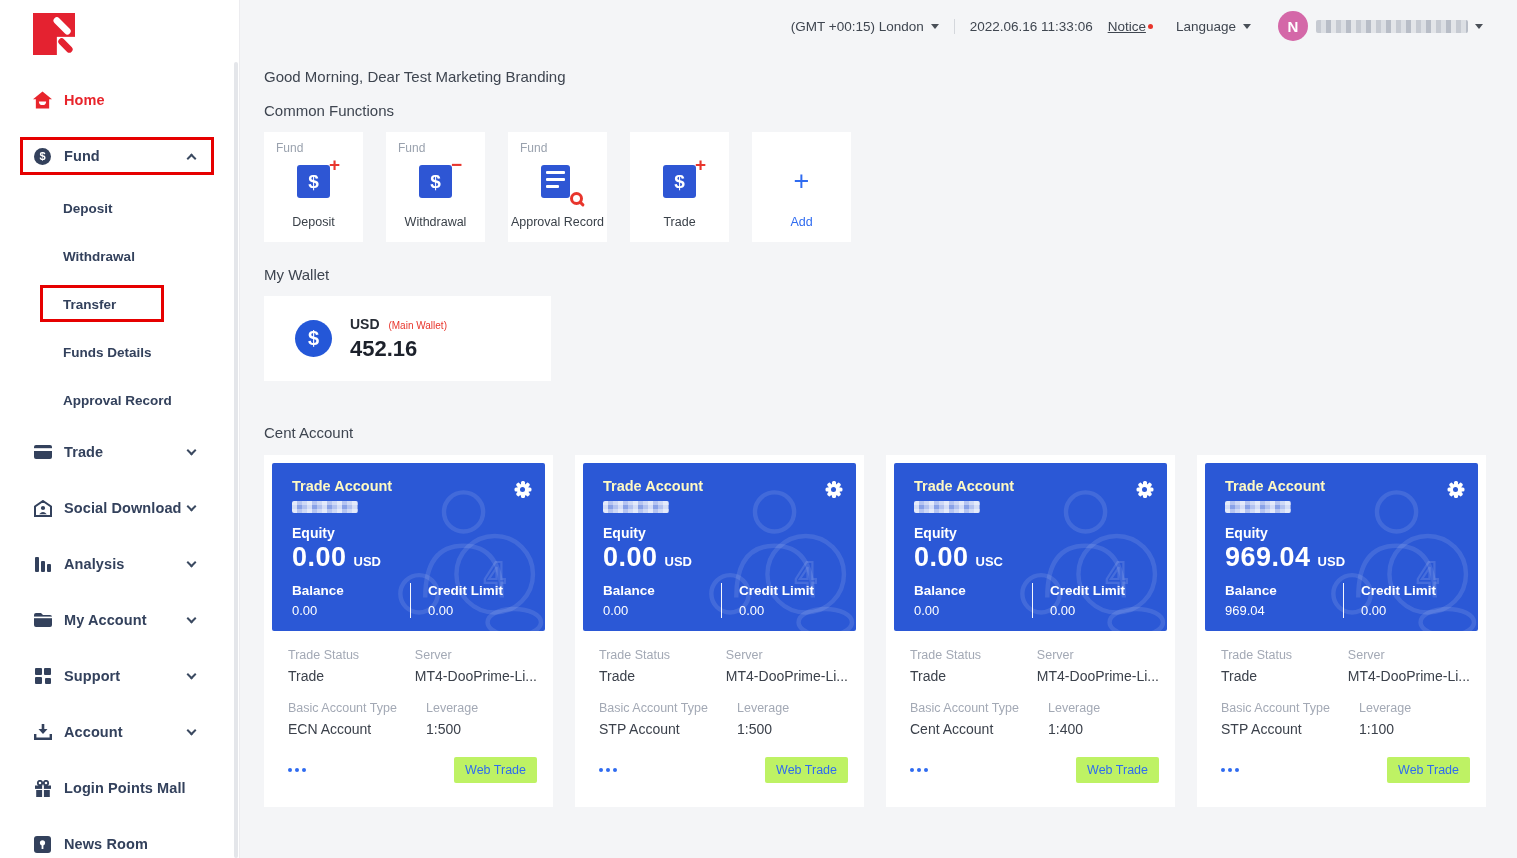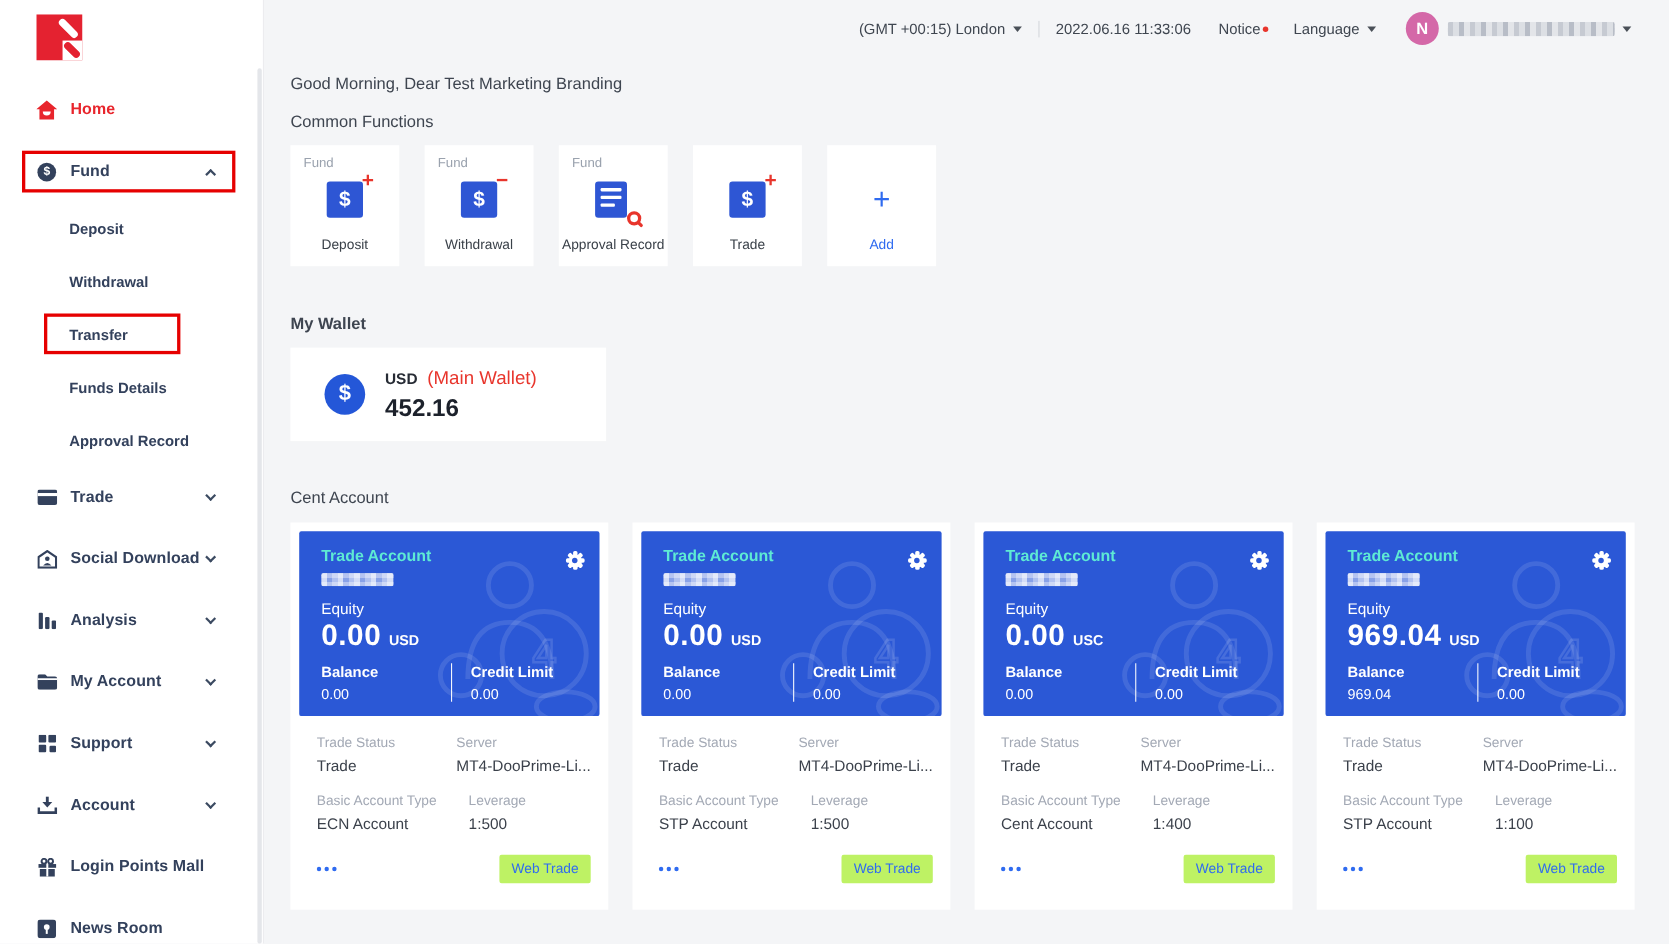--- a/index.html
+++ b/index.html
@@ -35,21 +35,21 @@
 .red-dot { display:inline-block; width:5px; height:5px; border-radius:50%; background:#e8352c; margin-left:2px; vertical-align:9px; }
 .avatar { width:30px; height:30px; border-radius:50%; background:#d468a8; color:#fff; font-size:15px; font-weight:700; display:flex; align-items:center; justify-content:center; margin-right:8px; }
 .pix-name { display:inline-block; width:152px; height:13px; border-radius:2px;
   background-image:
     repeating-linear-gradient(90deg,#c6cad2 0 5px,#dcdfe4 5px 10px,#b8bdc7 10px 15px,#e3e5e9 15px 20px),
     repeating-linear-gradient(0deg,rgba(255,255,255,.35) 0 4px,rgba(120,126,140,.25) 4px 8px); }
 
 .greeting { margin-top:16px; font-size:15px; color:#3e4550; }
 .sec-title { margin-top:0; font-size:15px; font-weight:400; color:#3e4550; }
 .mt-cf { margin-top:17px; }
-.mt-wallet { margin-top:44px;font-weight:bold; }
+.mt-wallet { margin-top:24px; }
 .mt-live { margin-top:43px; }
 
 
 .cf-row { display:flex; gap:23px; margin-top:13px; }
 .cf-card { position:relative; width:99px; height:110px; background:#fff; cursor:pointer; }
 .cf-cat { position:absolute; top:9px; left:12px; font-size:12px; color:#9aa2ae; }
 .cf-iconwrap { position:absolute; top:33px; left:0; right:0; display:flex; justify-content:center; }
 .cf-ico { position:relative; width:33px; height:33px; }
 .sq { width:33px; height:33px; background:#2e56d4; border-radius:3px; color:#fff; font-size:19px; font-weight:700; display:flex; align-items:center; justify-content:center; }
 .badge { position:absolute; top:-10px; right:-10px; color:#e8352c; font-size:19px; font-weight:700; line-height:1; }
@@ -59,41 +59,41 @@
 .mag { position:absolute; right:-9px; bottom:-7px; width:13px; height:13px; border:3px solid #e8352c; border-radius:50%; background:rgba(255,255,255,.85); }
 .mag:after { content:""; position:absolute; right:-5px; bottom:-3px; width:7px; height:3px; background:#e8352c; border-radius:2px; transform:rotate(45deg); }
 .add-plus { font-size:27px; font-weight:400; color:#2f6bf0; line-height:33px; }
 .cf-label { position:absolute; bottom:13px; left:0; right:0; text-align:center; font-size:12.5px; color:#3a4149; }
 .cf-label.blue { color:#2f6bf0; }
 
 
 .wallet-card { margin-top:13px; width:287px; height:85px; background:#fff; display:flex; align-items:center; padding-left:31px; gap:18px; cursor:pointer; }
 .wallet-icon { width:37px; height:37px; border-radius:50%; background:#2457d8; color:#fff; font-size:20px; font-weight:700; display:flex; align-items:center; justify-content:center; }
 .wallet-line1 { font-size:14px; font-weight:700; color:#272c35; }
-.wallet-line1 .tag { font-size:17px; font-weight:400; color:#e8352c; margin-left:5px; }
+.wallet-line1 .tag { font-size:10px; font-weight:400; color:#e8352c; margin-left:5px; }
 .wallet-amount { font-size:22px; font-weight:700; color:#1c212b; margin-top:4px; }
 
 
 .la-row { display:flex; gap:22px; margin-top:14px; }
 .la-card { width:289px; height:352px; background:#fff; padding:8px 8px 0 8px; }
 .la-panel { position:relative; height:168px; background:#2b58d6; border-radius:2px; overflow:hidden; padding:15px 14px 0 20px; }
 .la-panel > * { position:relative; z-index:1; }
 .wm { position:absolute; right:-12px; bottom:-18px; width:178px; height:178px; z-index:0; }
 .la-head { display:flex; justify-content:space-between; align-items:flex-start; }
-.la-title { font-size:14.5px; font-weight:600; color:#5eead4; }
+.la-title { font-size:14.5px; font-weight:600; color:#fef9c3; }
 .pix-acct { margin-top:7px; width:66px; height:12px; border-radius:2px;
   background-image:
     repeating-linear-gradient(90deg,rgba(255,255,255,.75) 0 5px,rgba(255,255,255,.3) 5px 10px,rgba(255,255,255,.55) 10px 15px),
     repeating-linear-gradient(0deg,rgba(255,255,255,.5) 0 4px,rgba(255,255,255,.2) 4px 8px); }
 .gear { position:relative; width:17px; height:17px; margin-top:3px; cursor:pointer; }
 .gb { position:absolute; left:6.5px; top:0; width:4px; height:17px; background:#fff; border-radius:1.5px; }
 .gb2 { transform:rotate(45deg);} .gb3 { transform:rotate(90deg);} .gb4 { transform:rotate(135deg);}
 .gc { position:absolute; left:2.5px; top:2.5px; width:12px; height:12px; background:#fff; border-radius:50%; }
 .gh { position:absolute; left:6px; top:6px; width:5px; height:5px; background:#2b58d6; border-radius:50%; }
-.la-eq-label { margin-top:12px; font-size:14px; font-weight:400; color:#fff; }
+.la-eq-label { margin-top:12px; font-size:14px; font-weight:700; color:#fff; }
 .la-eq { margin-top:1px; display:flex; align-items:baseline; gap:7px; color:#fff; }
 .la-eq .num { font-size:27px; font-weight:700; letter-spacing:.5px; }
 .la-eq .ccy { font-size:13px; font-weight:700; }
 .la-cols { margin-top:10px; display:flex; color:#fff; }
 .la-col { width:118px; }
 .la-col.right { flex:1; border-left:1.5px solid rgba(255,255,255,.95); padding-left:17px; }
 .la-col-label { font-size:13.5px; font-weight:600; }
 .la-col-val { font-size:13px; margin-top:5px; }
 .la-details { padding:17px 8px 0 16px; }
 .d-row { display:flex; margin-bottom:17px; }
@@ -261,21 +261,21 @@
 
     <header class="topbar">
       <div class="tb-group">
         <span>(GMT +00:15) London</span>
         <i class="caret-down"></i>
       </div>
       <div class="vdiv"></div>
       <div class="tb-group">
         <span>2022.06.16 11:33:06</span>
       </div>
-      <div class="tb-group" style="margin-left:10px;">
+      <div class="tb-group" style="text-decoration:underline;">
         <span>Notice</span>
         <i class="red-dot"></i>
       </div>
       <div class="tb-group" style="margin-left:8px;">
         <span>Language</span>
         <i class="caret-down"></i>
       </div>
       <div class="tb-group" style="margin-left:12px;">
         <span class="avatar">N</span>
         <span class="pix-name"></span>

